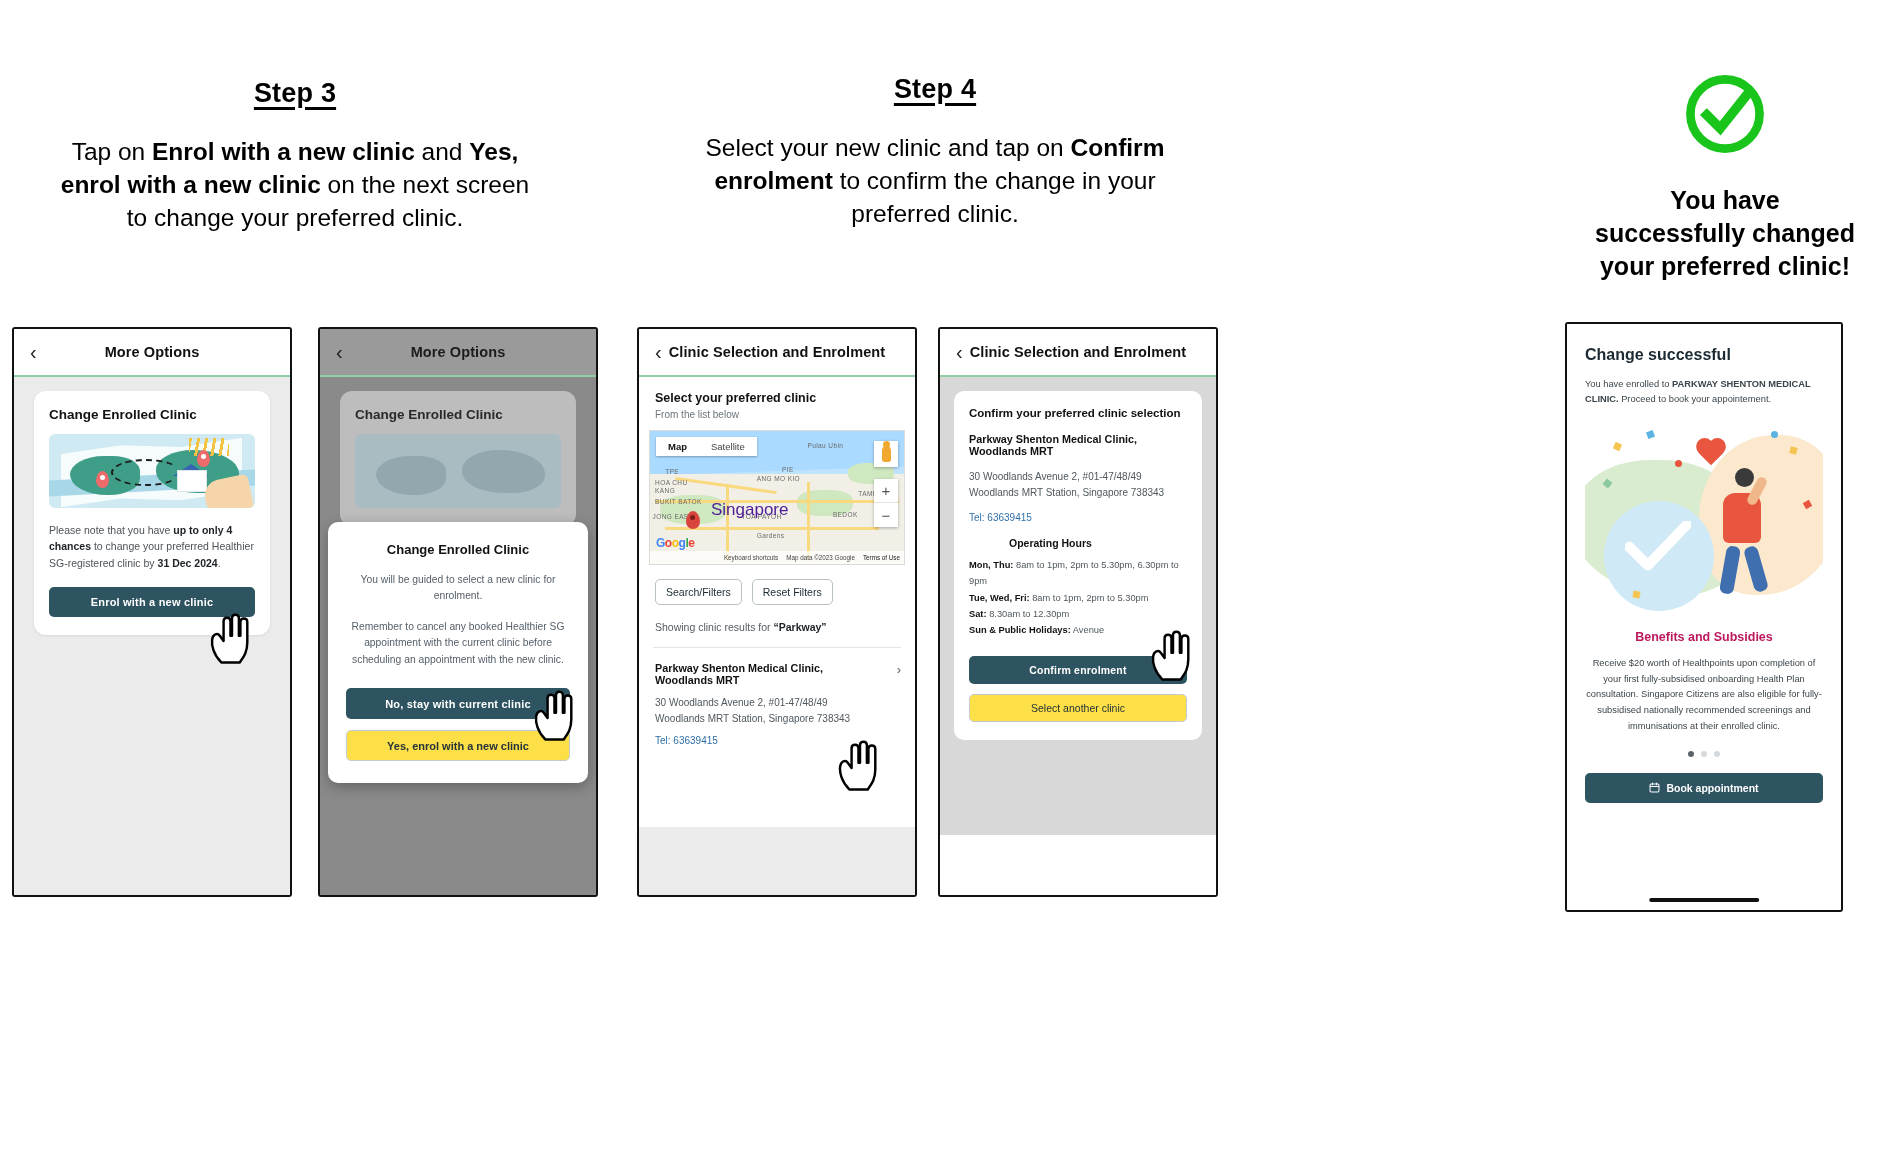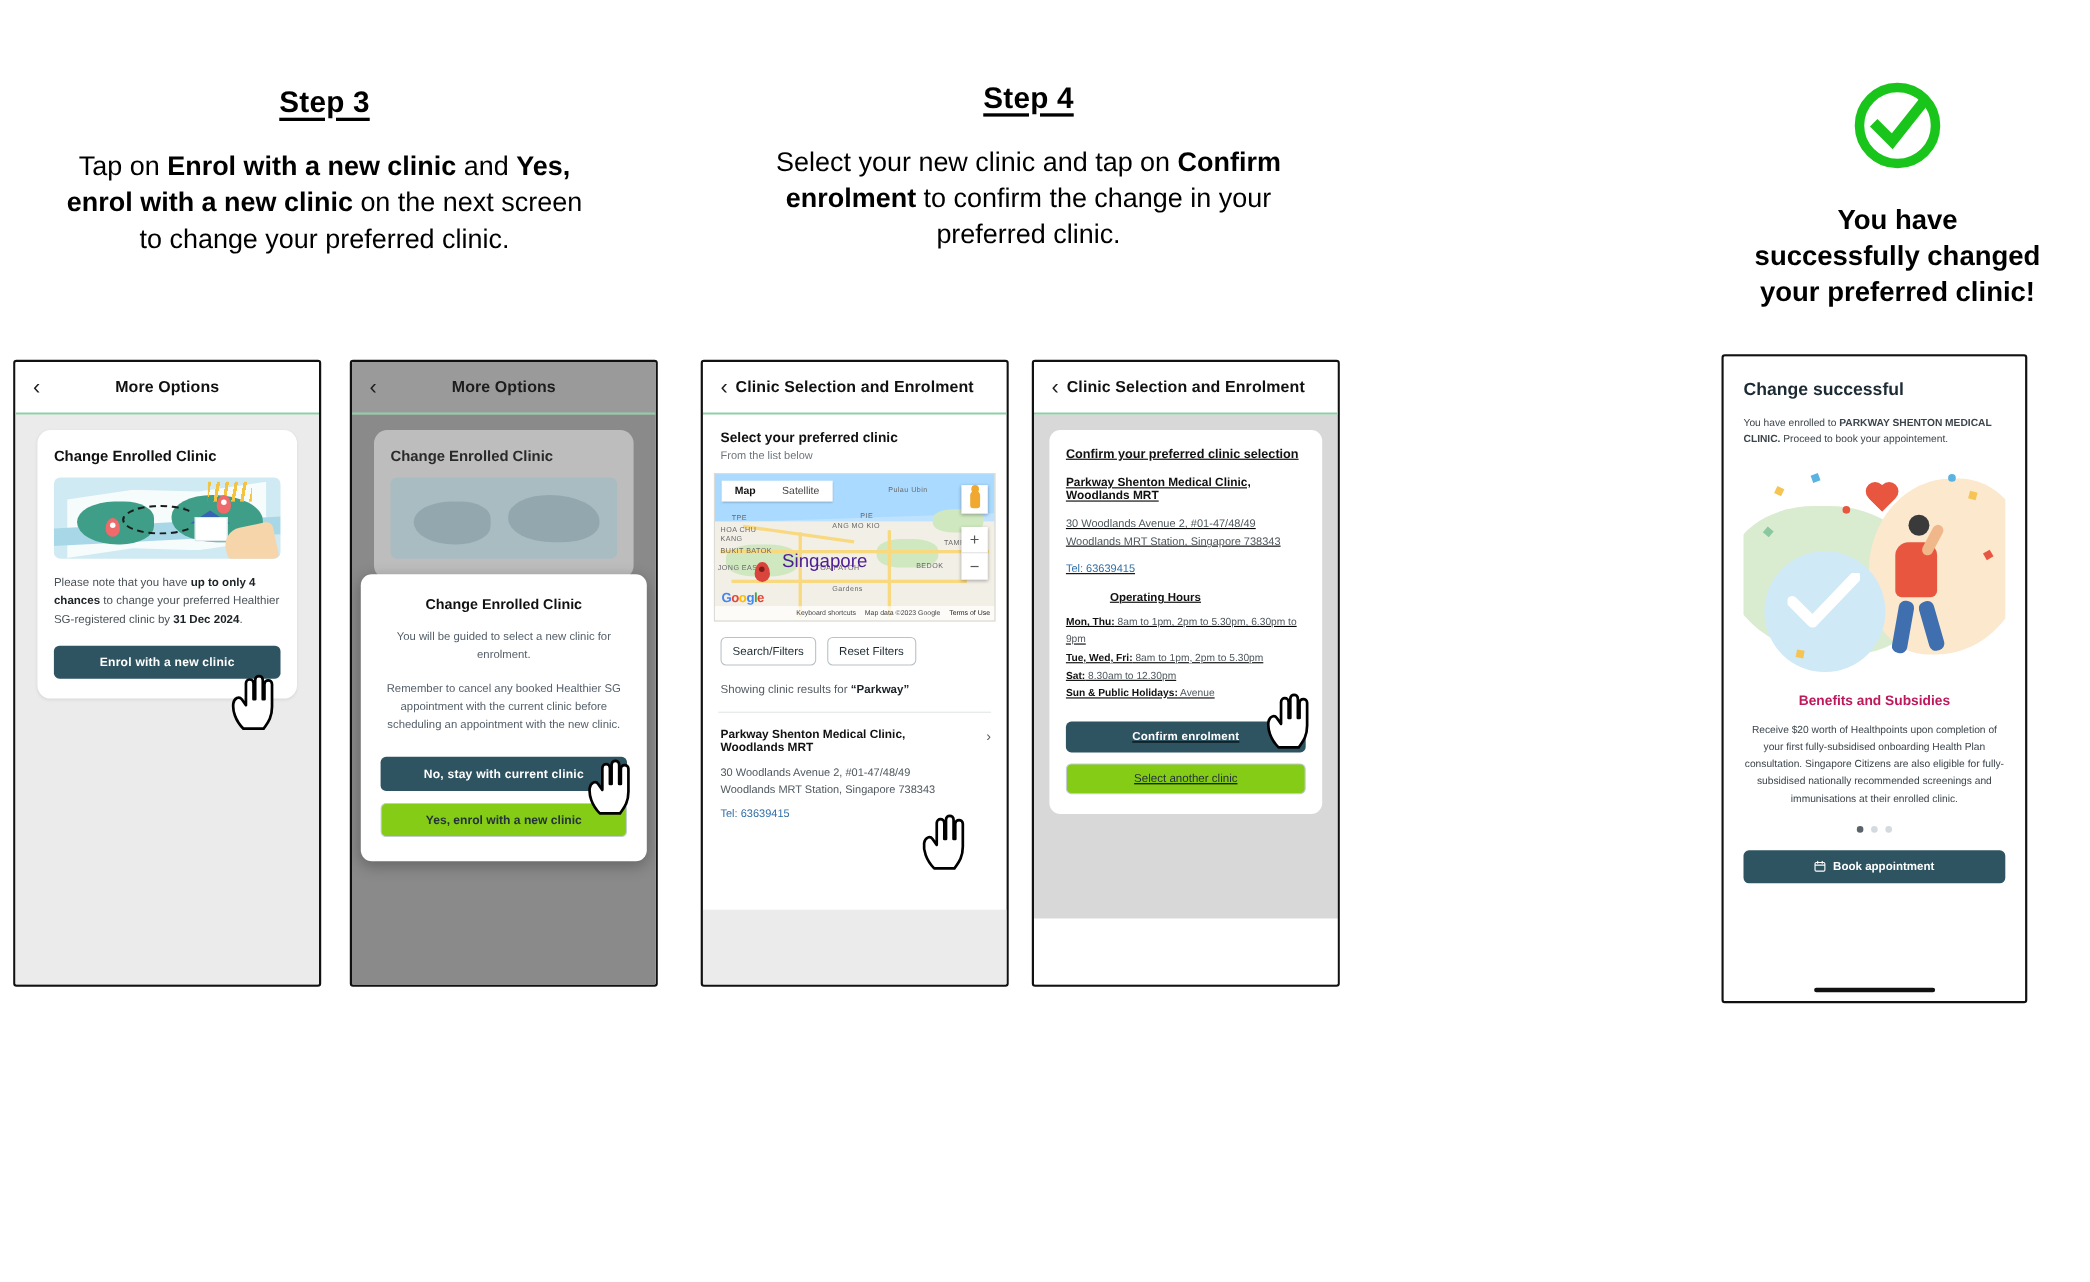--- a/index.html
+++ b/index.html
@@ -91,21 +91,21 @@
   .mi-hand  { position:absolute; right:2%; bottom:-6%; width:46px; height:34px; background:#f7d5ab; border-radius: 16px 6px 4px 14px; transform: rotate(-12deg);}
 
   .card-note { margin-top: 14px; font-size: 10.5px; line-height: 1.55; color:#4c5358; }
   .card-note b { color:#1c2225; font-weight: 700; }
   .btn-primary {
     margin-top: 16px; height: 30px; border-radius: 5px;
     background:#2e5361; color:#fff; font-size: 11px; font-weight: 700;
     display:flex; align-items:center; justify-content:center; letter-spacing:.2px;
   }
   .btn-outline {
-    height: 30px; border-radius: 5px; background:#84cc16; border:1px solid #c2ccd1;
+    height: 30px; border-radius: 5px; background:#fde047; border:1px solid #c2ccd1;
     color:#25323a; font-size: 11px; font-weight: 700;
     display:flex; align-items:center; justify-content:center;
   }
 
   
   #phone2 { left: 318px; top: 327px; width: 280px; height: 570px; }
   #phone2 .navbar { background:#9a9a9a; }
   #phone2 .navbar .title, #phone2 .navbar .back { color:#1c1c1c; }
   #phone2 .screen-body { background:#8a8a8a; }
   #phone2 .card { background:#bdbdbd; box-shadow:none; }
@@ -170,21 +170,21 @@
   .clinic-chev { position:absolute; right: 14px; top: 14px; font-size: 13px; color:#5a6166; }
   .clinic-addr { margin-top: 9px; font-size: 10px; line-height: 1.55; color:#4f585e; }
   .clinic-tel { margin-top: 9px; font-size: 10px; color:#2f6fa8; }
   #phone3 .grey-foot { position:absolute; left:0; right:0; bottom:0; height: 68px; background:#ebebeb; }
 
   
   #phone4 { left: 938px; top: 327px; width: 280px; height: 570px; }
   #phone4 .screen-body { background:#d8d8d8; }
   .confirm-card {
     position:absolute; left: 14px; right: 14px; top: 14px;
-    background:#fff; border-radius: 10px; padding: 16px 15px 18px; text-decoration: underline;
+    background:#fff; border-radius: 10px; padding: 16px 15px 18px;
   }
   .cc-title { font-size: 11.5px; font-weight: 700; color:#111; }
   .cc-clinic { margin-top: 14px; font-size: 10.8px; font-weight: 700; color:#111; }
   .cc-addr { margin-top: 12px; font-size: 10px; line-height: 1.6; color:#4f585e; }
   .cc-tel { margin-top: 11px; font-size: 10px; color:#2f6fa8; }
   .cc-oh { margin-top: 14px; font-size: 10.5px; font-weight: 700; color:#111;margin-left:40px; }
   .cc-hours { margin-top: 8px; }
   .cc-hours div { font-size: 9.3px; line-height: 1.75; color:#4f585e; }
   .cc-hours b { color:#111; font-weight: 700; }
   .confirm-card .btn-primary { margin-top: 18px; height: 28px; font-size: 10.5px; }

